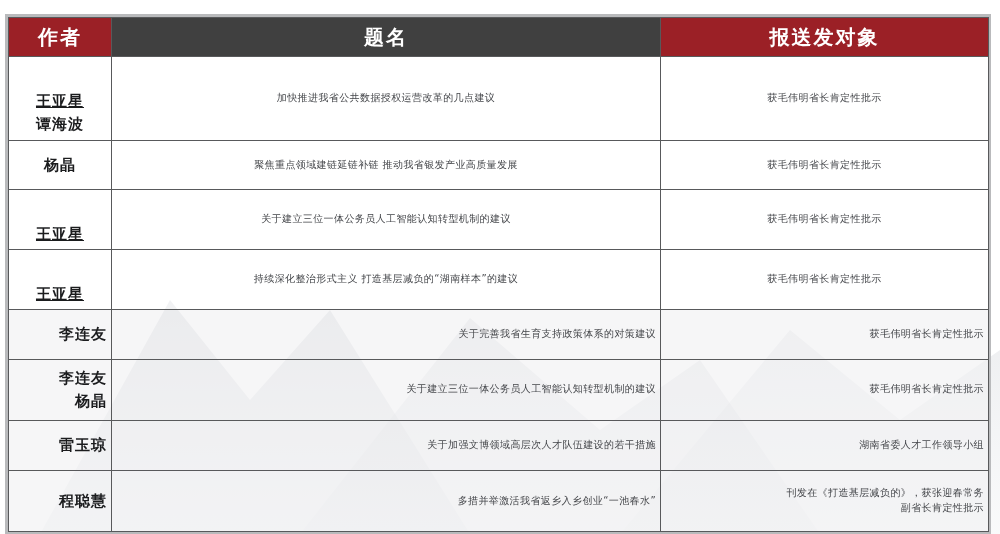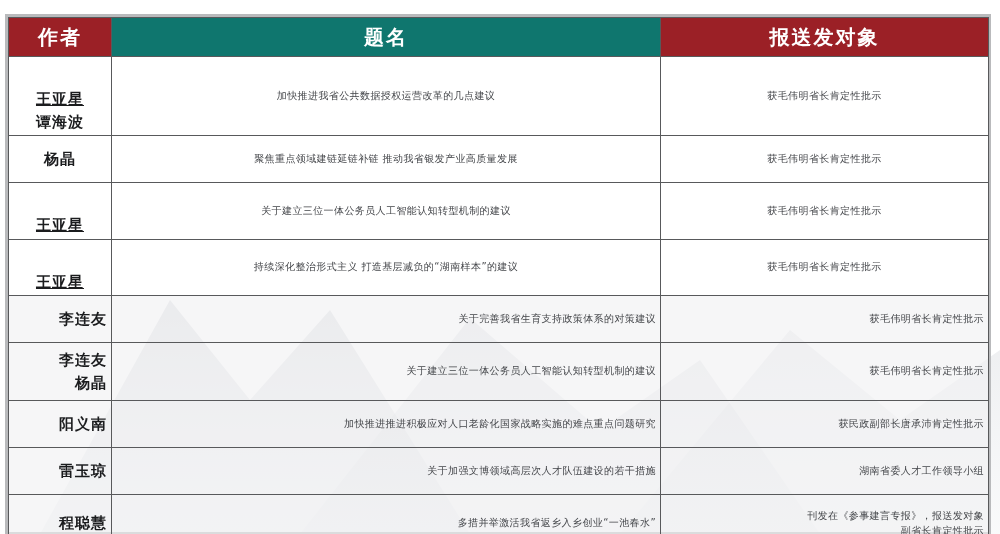--- a/index.html
+++ b/index.html
@@ -123,21 +123,21 @@
   <div id="table-frame" style="border-color: rgb(185, 186, 188);">
     <table class="grid">
       <colgroup>
         <col class="c-author">
         <col class="c-title">
         <col class="c-target">
       </colgroup>
       <thead>
         <tr>
           <th style="background: rgb(155, 32, 38); color: rgb(255, 255, 255);">作者</th>
-          <th style="background: #0f766e; color: rgb(255, 255, 255);">题名</th>
+          <th style="background: #404040; color: rgb(255, 255, 255);">题名</th>
           <th style="background: rgb(155, 32, 38); color: rgb(255, 255, 255);">报送发对象</th>
         </tr>
       </thead>
       <tbody id="tbody">
           <tr class="band-light h-tall">
             <td class="author">
               <span class="nm u">王亚星</span>
               <span class="nm">谭海波</span>
             </td>
             <td class="title">加快推进我省公共数据授权运营改革的几点建议</td>
@@ -186,43 +186,34 @@
               <span class="nm">李连友</span>
               <span class="nm">杨晶</span>
             </td>
             <td class="title">关于建立三位一体公务员人工智能认知转型机制的建议</td>
             <td class="target">
               <span style="display: block;">获毛伟明省长肯定性批示</span>
             </td>
           </tr>
           <tr class="band-grey h-norm">
             <td class="author">
-              <span class="nm">阳义南</span>
-            </td>
-            <td class="title">加快推进推进积极应对人口老龄化国家战略实施的难点重点问题研究</td>
-            <td class="target">
-              <span style="display: block;">获民政副部长唐承沛肯定性批示</span>
-            </td>
-          </tr>
-          <tr class="band-grey h-norm">
-            <td class="author">
               <span class="nm">雷玉琼</span>
             </td>
             <td class="title">关于加强文博领域高层次人才队伍建设的若干措施</td>
             <td class="target">
               <span style="display: block;">湖南省委人才工作领导小组</span>
             </td>
           </tr>
           <tr class="band-grey h-two">
             <td class="author">
               <span class="nm">程聪慧</span>
             </td>
             <td class="title">多措并举激活我省返乡入乡创业“一池春水”</td>
             <td class="target">
-              <span style="display: block;">刊发在《参事建言专报》，报送发对象</span>
+              <span style="display: block;">刊发在《打造基层减负的》，获张迎春常务</span>
               <span style="display: block;">副省长肯定性批示</span>
             </td>
           </tr>
         </tbody>
     </table>
   </div>
 
 </div>
 
 </body></html>

